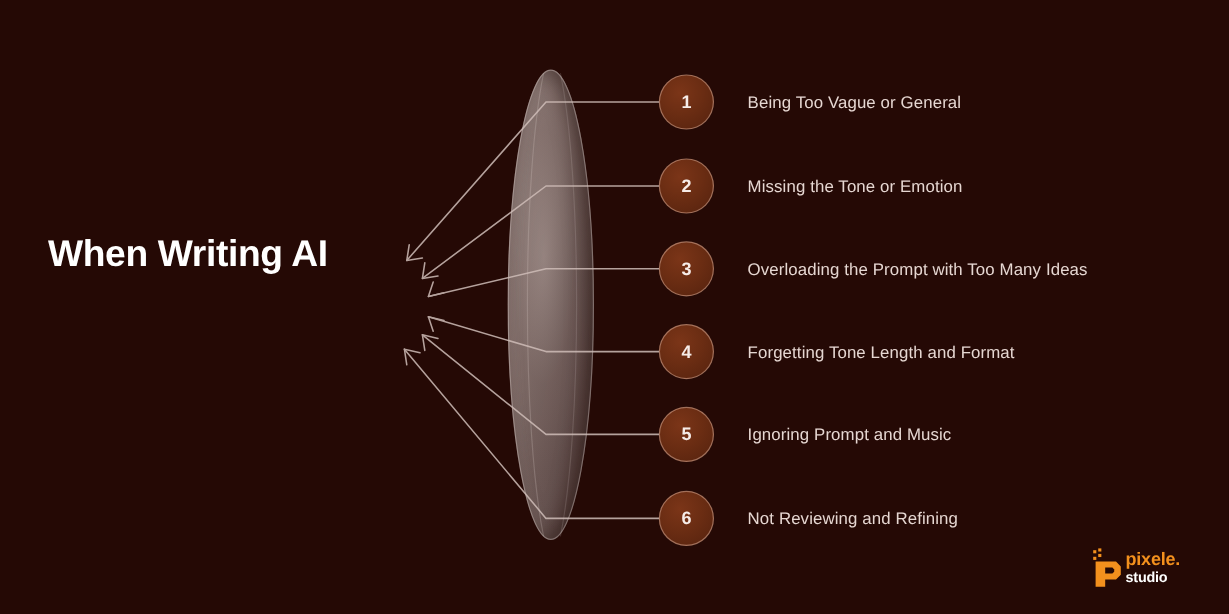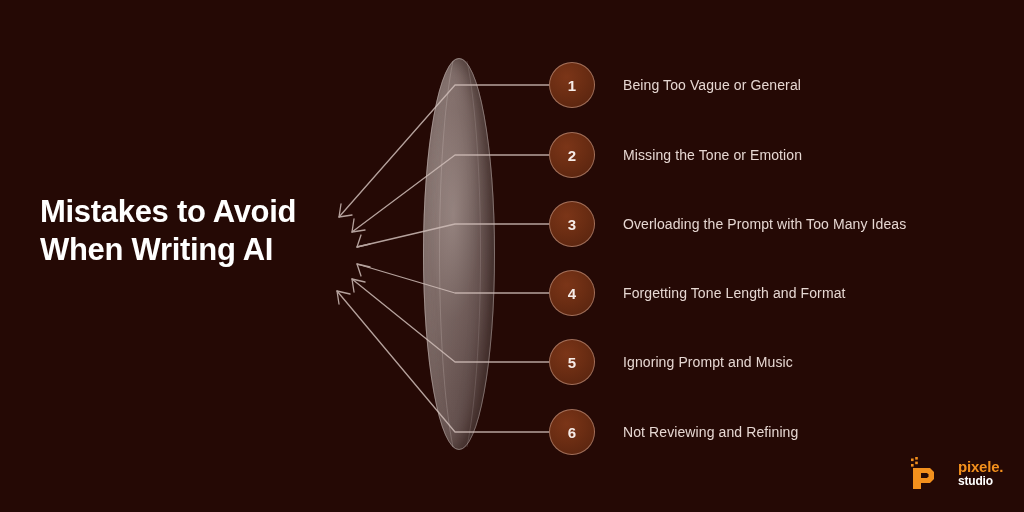--- a/index.html
+++ b/index.html
@@ -83,38 +83,37 @@
     font-weight:normal;
     white-space:nowrap;
     letter-spacing:0.1px;
   }
 
   
   #logo {
     position:absolute;
     left:908px; top:452px;
     width:104px; height:42px;
-    display:flex; align-items:center; gap:20px;
+    display:flex; align-items:center; gap:0;
   }
   #logo-mark { width:30px; height:34px; flex:0 0 auto; }
   #logo-text { display:flex; flex-direction:column; line-height:1; }
   #logo-text .l1 {
     color:#f3901d; font-size:15px; font-weight:bold; letter-spacing:-0.2px;
   }
   #logo-text .l2 {
     color:#ffffff; font-size:12px; font-weight:bold; letter-spacing:-0.2px; margin-top:1px;
   }
 </style>
 </head>
 <body>
 
 <div id="canvas">
 
   <div id="title-block">
-    <div class="line">Mistakes to Avoid</div>
     <div class="line">When Writing AI</div>
   </div>
 
   <div id="ellipse-wrap">
     <div id="ellipse-body"></div>
     <svg id="ellipse-svg" viewBox="0 0 72 392" preserveAspectRatio="none">
       <ellipse cx="36" cy="196" rx="35.5" ry="195.5" fill="none" stroke="rgba(226,213,209,0.38)" stroke-width="1"></ellipse>
       <path d="M 30 3 C 12 90, 12 300, 30 389" fill="none" stroke="rgba(226,213,209,0.22)" stroke-width="1"></path>
       <path d="M 44 3 C 62 90, 62 300, 44 389" fill="none" stroke="rgba(226,213,209,0.16)" stroke-width="1"></path>
     </svg>

